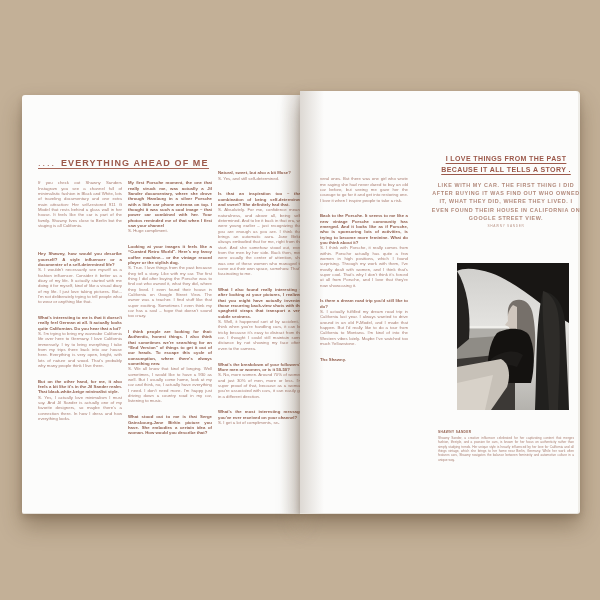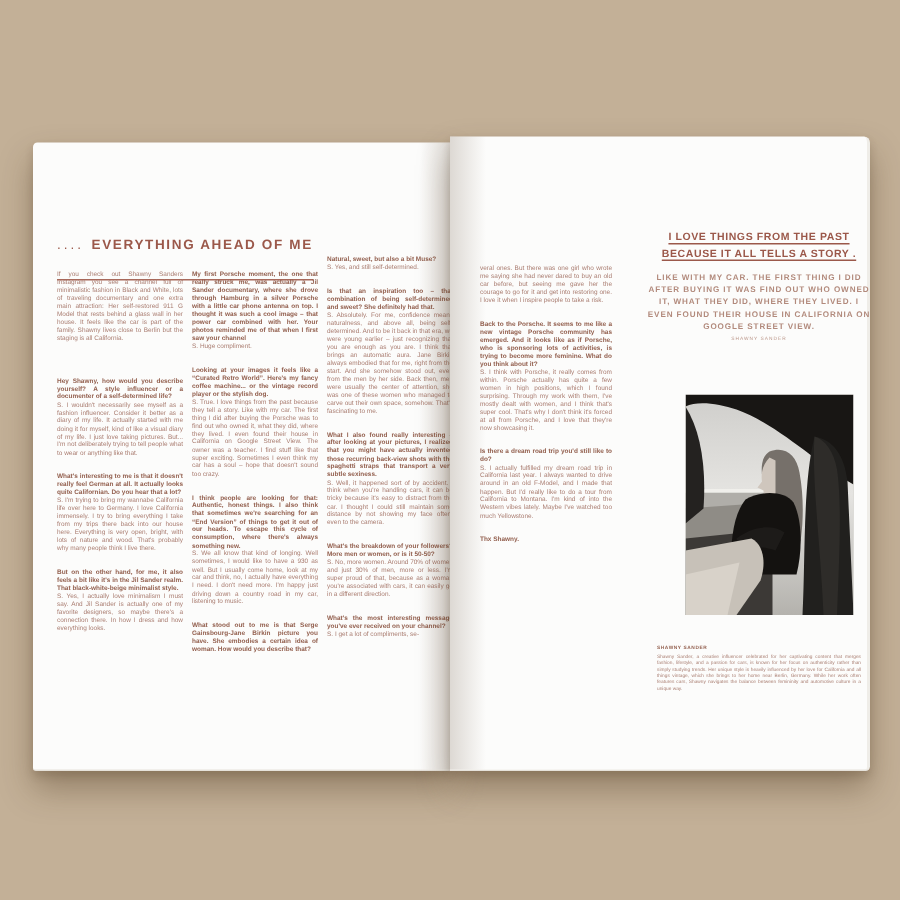--- a/index.html
+++ b/index.html
@@ -14,21 +14,21 @@
   .page-left{left:0;width:278px;height:418px;border-radius:3px 0 0 2px;border-bottom:1px solid #e6e2db;}
   .page-right{left:278px;width:278px;height:422px;border-radius:0 4px 3px 0;border-bottom:1px solid #e6e2db;border-right:2px solid #efede8;}
   .page-left::after{content:"";position:absolute;right:0;top:0;bottom:0;width:20px;
     background:linear-gradient(to right, rgba(110,90,70,0) , rgba(110,90,70,0.18));}
   .page-right::before{content:"";position:absolute;left:0;top:0;bottom:0;width:24px;
     background:linear-gradient(to right, rgba(110,90,70,0.22), rgba(110,90,70,0));}
 
   
   .article-title{position:absolute;left:16px;top:63px;
     font-size:9px;font-weight:bold;letter-spacing:1.1px;color:#9b584a;
-    border-bottom:1px solid #a8695b;padding-bottom:18px;white-space:nowrap;}
+    border-bottom:1px solid #a8695b;padding-bottom:0;white-space:nowrap;}
   .article-title .leader{letter-spacing:2px;margin-right:5px;font-weight:normal;}
 
   
   .tiny-col{position:absolute;}
   .tiny{width:200%;transform:scale(0.5);transform-origin:0 0;
     font-size:8.6px;line-height:1.24;color:#a97c70;text-align:justify;}
   .tiny p{margin:0;}
   .tiny p.q{font-weight:bold;color:#93604f;}
   .tiny p.gap{margin-top:21px;}
   .tiny p.gap-lg{margin-top:46px;}

